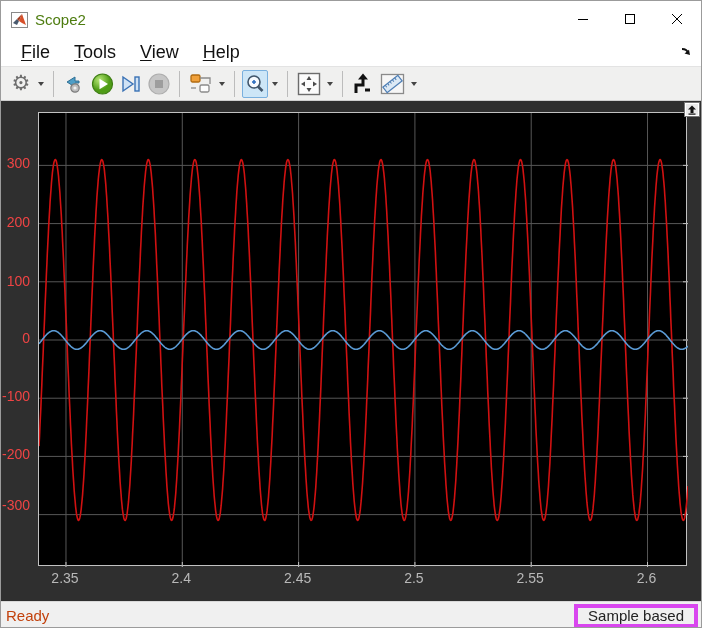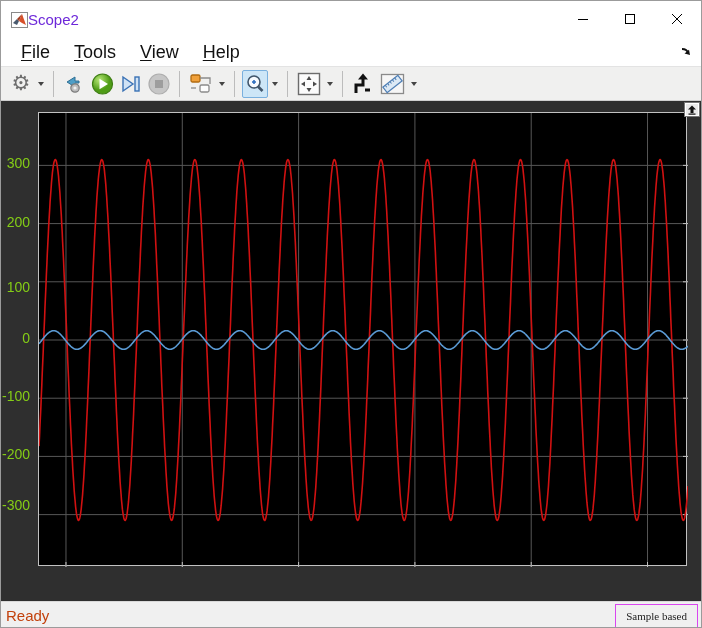--- a/index.html
+++ b/index.html
@@ -2,21 +2,21 @@
 <html><head>
 <meta charset="utf-8">
 <style>
   * { margin:0; padding:0; box-sizing:border-box; }
   html,body { width:702px; height:628px; font-family:"Liberation Sans",sans-serif; }
   .window { width:702px; height:628px; border:1px solid #9b9b9b; background:#fff; position:relative; overflow:hidden; }
 
   
   .titlebar { height:37px; background:#fff; display:flex; align-items:center; position:relative; }
   .app-icon { width:17px; height:16px; margin-left:10px; border:1px solid #8a8a8a; background:#fff; display:flex; align-items:center; justify-content:center; }
-  .title-text { font-size:15px; color:#6d28d9; }
+  .title-text { font-size:15px; color:#4d7c0f; margin-left:7px; }
   .win-controls { position:absolute; right:0; top:0; height:37px; display:flex; }
   .win-btn { width:47px; height:37px; display:flex; align-items:center; justify-content:center; background:transparent; border:none; }
 
   
   .menubar { height:29px; background:#fff; display:flex; align-items:center; padding-left:8px; position:relative; border-bottom:1px solid #e3e3e3; }
   .menu-item { font-size:18px; color:#111; padding:4px 12px; cursor:default; }
   .menu-item u { text-underline-offset:2px; }
   .menu-overflow { position:absolute; right:8px; top:6px; }
 
   
@@ -25,29 +25,29 @@
   .tb-btn.active { background:#cde6f7; border:1px solid #7ab0de; border-radius:2px; }
   .caret { width:0; height:0; border-left:3.5px solid transparent; border-right:3.5px solid transparent; border-top:4px solid #444; margin:0 3px; }
   .tb-sep { width:1px; height:26px; background:#bcbcbc; margin:0 6px; }
   .gear-glyph { font-size:21px; color:#6e6e6e; line-height:1; font-family:"DejaVu Sans",sans-serif; }
 
   
   .plot-region { height:500px; background:#2f2f2f; position:relative; }
   .axes { position:absolute; left:37px; top:11px; width:649px; height:454px; background:#000; border:1px solid #c2c2c2; }
   .axes svg { position:absolute; left:0; top:0; }
   .ylabels { position:absolute; left:0; top:0; width:33px; height:500px; }
-  .ytick { position:absolute; width:33px; text-align:right; font-size:14px; color:#84cc16; padding-right:4px; }
+  .ytick { position:absolute; width:33px; text-align:right; font-size:14px; color:#ef4444; padding-right:4px; }
   .xlabels { position:absolute; left:0; top:469px; width:702px; height:20px; }
   .xtick { position:absolute; transform:translateX(-50%); font-size:14px; color:#b8b8b8; }
   .corner-btn { position:absolute; right:1px; top:1px; width:16px; height:15px; background:#e9e9e9; border:1px solid #767676; outline:1px solid #fff; outline-offset:-2px; display:flex; align-items:center; justify-content:center; padding:0; }
 
   
   .statusbar { height:28px; background:#f0f0f0; border-top:1px solid #d9d9d9; display:flex; align-items:center; position:relative; }
   .status-ready { font-size:15px; color:#c2410c; margin-left:5px; flex:1; }
-  .status-cell { font-size:11px; color:#222; border:1px solid #d946ef; height:24px; display:flex; align-items:center; justify-content:center; padding:0 10px; margin-right:-1px;font-family:Liberation Serif, serif; }
+  .status-cell { font-size:15px; color:#222; border:4px solid #d946ef; height:24px; display:flex; align-items:center; justify-content:center; padding:0 10px; margin-right:-1px; }
   .cell-wrap { display:flex; margin-right:4px; }
   .watermark { position:absolute; right:5px; bottom:4px; font-size:19px; color:#9fa3a8; opacity:.8; letter-spacing:.5px; pointer-events:none; z-index:5; white-space:nowrap; }
 </style>
 </head>
 <body>
 
 <div class="window">
 
   <div class="titlebar">
     <span class="app-icon">
@@ -182,21 +182,21 @@
     </button>
     <span class="caret"></span>
   </div>
 
   <div class="plot-region">
     <div class="ylabels">
         <div class="ytick" style="top: 396px;">-300</div>
         <div class="ytick" style="top: 345.41px;">-200</div>
         <div class="ytick" style="top: 287.205px; text-align: right;">-100</div>
         <div class="ytick" style="top: 229px;">0</div>
-        <div class="ytick" style="top: 178px;">100</div>
+        <div class="ytick" style="top: 172px;">100</div>
         <div class="ytick" style="top: 112.59px;">200</div>
         <div class="ytick" style="top: 54.3846px;">300</div>
       </div>
     <div class="axes">
       <svg width="649" height="454" viewBox="0 0 649 454">
           <line x1="26.983512544803002" y1="0" x2="26.983512544803002" y2="454" stroke="#575757" stroke-width="1"></line>
           <line x1="143.2917562724012" y1="0" x2="143.2917562724012" y2="454" stroke="#575757" stroke-width="1"></line>
           <line x1="259.6000000000004" y1="0" x2="259.6000000000004" y2="454" stroke="#575757" stroke-width="1"></line>
           <line x1="375.9082437275986" y1="0" x2="375.9082437275986" y2="454" stroke="#575757" stroke-width="1"></line>
           <line x1="492.21648745519684" y1="0" x2="492.21648745519684" y2="454" stroke="#575757" stroke-width="1"></line>
@@ -218,20 +218,28 @@
           <line x1="644" y1="343.4102564102564" x2="649" y2="343.4102564102564" stroke="#c2c2c2" stroke-width="1"></line>
           <line x1="644" y1="285.2051282051282" x2="649" y2="285.2051282051282" stroke="#c2c2c2" stroke-width="1"></line>
           <line x1="644" y1="227" x2="649" y2="227" stroke="#c2c2c2" stroke-width="1"></line>
           <line x1="644" y1="168.79487179487182" x2="649" y2="168.79487179487182" stroke="#c2c2c2" stroke-width="1"></line>
           <line x1="644" y1="110.58974358974359" x2="649" y2="110.58974358974359" stroke="#c2c2c2" stroke-width="1"></line>
           <line x1="644" y1="52.384615384615415" x2="649" y2="52.384615384615415" stroke="#c2c2c2" stroke-width="1"></line>
           <polyline points="0.0,333.1 0.5,323.7 0.9,314.0 1.4,303.9 1.9,293.6 2.3,283.0 2.8,272.1 3.2,261.1 3.7,249.9 4.2,238.7 4.6,227.4 5.1,216.1 5.6,204.9 6.0,193.7 6.5,182.7 7.0,171.8 7.4,161.2 7.9,150.8 8.3,140.7 8.8,131.0 9.3,121.6 9.7,112.6 10.2,104.1 10.7,96.1 11.1,88.6 11.6,81.6 12.1,75.2 12.5,69.4 13.0,64.2 13.4,59.7 13.9,55.8 14.4,52.5 14.8,50.0 15.3,48.2 15.8,47.0 16.2,46.6 16.7,46.8 17.2,47.8 17.6,49.5 18.1,51.8 18.5,54.9 19.0,58.6 19.5,63.0 19.9,68.1 20.4,73.7 20.9,80.0 21.3,86.8 21.8,94.2 22.3,102.1 22.7,110.5 23.2,119.3 23.6,128.6 24.1,138.2 24.6,148.2 25.0,158.5 25.5,169.1 26.0,179.9 26.4,190.9 26.9,202.1 27.4,213.3 27.8,224.6 28.3,235.9 28.7,247.1 29.2,258.3 29.7,269.4 30.1,280.2 30.6,290.9 31.1,301.4 31.5,311.5 32.0,321.3 32.4,330.8 32.9,339.8 33.4,348.4 33.8,356.5 34.3,364.1 34.8,371.2 35.2,377.7 35.7,383.6 36.2,388.9 36.6,393.6 37.1,397.6 37.5,400.9 38.0,403.6 38.5,405.6 38.9,406.8 39.4,407.4 39.9,407.3 40.3,406.4 40.8,404.9 41.3,402.6 41.7,399.7 42.2,396.1 42.6,391.8 43.1,386.9 43.6,381.4 44.0,375.2 44.5,368.5 45.0,361.2 45.4,353.4 45.9,345.1 46.4,336.3 46.8,327.1 47.3,317.5 47.7,307.6 48.2,297.3 48.7,286.8 49.1,276.0 49.6,265.1 50.1,253.9 50.5,242.7 51.0,231.5 51.5,220.2 51.9,208.9 52.4,197.7 52.8,186.6 53.3,175.7 53.8,165.0 54.2,154.5 54.7,144.3 55.2,134.4 55.6,124.9 56.1,115.8 56.6,107.1 57.0,98.9 57.5,91.2 57.9,84.1 58.4,77.4 58.9,71.4 59.3,66.0 59.8,61.2 60.3,57.1 60.7,53.6 61.2,50.8 61.7,48.7 62.1,47.3 62.6,46.6 63.0,46.7 63.5,47.4 64.0,48.8 64.4,50.9 64.9,53.7 65.4,57.2 65.8,61.4 66.3,66.2 66.8,71.6 67.2,77.7 67.7,84.3 68.1,91.5 68.6,99.2 69.1,107.4 69.5,116.1 70.0,125.2 70.5,134.7 70.9,144.6 71.4,154.8 71.9,165.3 72.3,176.0 72.8,187.0 73.2,198.1 73.7,209.3 74.2,220.5 74.6,231.8 75.1,243.1 75.6,254.3 76.0,265.4 76.5,276.4 77.0,287.1 77.4,297.7 77.9,307.9 78.3,317.8 78.8,327.4 79.3,336.6 79.7,345.3 80.2,353.6 80.7,361.4 81.1,368.7 81.6,375.4 82.1,381.5 82.5,387.1 83.0,392.0 83.4,396.2 83.9,399.8 84.4,402.7 84.8,404.9 85.3,406.5 85.8,407.3 86.2,407.4 86.7,406.8 87.2,405.5 87.6,403.5 88.1,400.8 88.5,397.5 89.0,393.4 89.5,388.7 89.9,383.4 90.4,377.5 90.9,371.0 91.3,363.9 91.8,356.2 92.3,348.1 92.7,339.5 93.2,330.5 93.6,321.0 94.1,311.2 94.6,301.0 95.0,290.6 95.5,279.9 96.0,269.0 96.4,257.9 96.9,246.8 97.4,235.5 97.8,224.2 98.3,212.9 98.7,201.7 99.2,190.6 99.7,179.6 100.1,168.8 100.6,158.2 101.1,147.9 101.5,137.9 102.0,128.3 102.4,119.0 102.9,110.2 103.4,101.8 103.8,93.9 104.3,86.6 104.8,79.7 105.2,73.5 105.7,67.9 106.2,62.9 106.6,58.5 107.1,54.8 107.5,51.8 108.0,49.4 108.5,47.8 108.9,46.8 109.4,46.6 109.9,47.0 110.3,48.2 110.8,50.1 111.3,52.6 111.7,55.9 112.2,59.8 112.6,64.4 113.1,69.6 113.6,75.4 114.0,81.8 114.5,88.8 115.0,96.4 115.4,104.4 115.9,112.9 116.4,121.9 116.8,131.3 117.3,141.0 117.7,151.1 118.2,161.5 118.7,172.2 119.1,183.0 119.6,194.1 120.1,205.2 120.5,216.5 121.0,227.8 121.5,239.1 121.9,250.3 122.4,261.4 122.8,272.5 123.3,283.3 123.8,293.9 124.2,304.3 124.7,314.3 125.2,324.0 125.6,333.4 126.1,342.3 126.6,350.7 127.0,358.7 127.5,366.2 127.9,373.1 128.4,379.4 128.9,385.2 129.3,390.3 129.8,394.8 130.3,398.6 130.7,401.7 131.2,404.2 131.7,406.0 132.1,407.1 132.6,407.4 133.0,407.1 133.5,406.1 134.0,404.3 134.4,401.9 134.9,398.7 135.4,394.9 135.8,390.5 136.3,385.4 136.8,379.7 137.2,373.4 137.7,366.5 138.1,359.0 138.6,351.1 139.1,342.6 139.5,333.7 140.0,324.4 140.5,314.7 140.9,304.7 141.4,294.4 141.9,283.8 142.3,272.9 142.8,261.9 143.2,250.8 143.7,239.5 144.2,228.3 144.6,217.0 145.1,205.7 145.6,194.5 146.0,183.5 146.5,172.6 147.0,162.0 147.4,151.6 147.9,141.5 148.3,131.7 148.8,122.3 149.3,113.3 149.7,104.8 150.2,96.7 150.7,89.1 151.1,82.1 151.6,75.7 152.1,69.8 152.5,64.6 153.0,60.0 153.4,56.0 153.9,52.8 154.4,50.2 154.8,48.3 155.3,47.1 155.8,46.6 156.2,46.8 156.7,47.7 157.2,49.3 157.6,51.6 158.1,54.6 158.5,58.3 159.0,62.7 159.5,67.7 159.9,73.3 160.4,79.5 160.9,86.3 161.3,93.6 161.8,101.5 162.3,109.8 162.7,118.6 163.2,127.9 163.6,137.5 164.1,147.5 164.6,157.8 165.0,168.3 165.5,179.1 166.0,190.1 166.4,201.2 166.9,212.4 167.3,223.7 167.8,235.0 168.3,246.3 168.7,257.5 169.2,268.5 169.7,279.4 170.1,290.1 170.6,300.6 171.1,310.8 171.5,320.6 172.0,330.1 172.4,339.1 172.9,347.7 173.4,355.9 173.8,363.5 174.3,370.7 174.8,377.2 175.2,383.2 175.7,388.5 176.2,393.2 176.6,397.3 177.1,400.7 177.5,403.4 178.0,405.4 178.5,406.8 178.9,407.4 179.4,407.3 179.9,406.5 180.3,405.0 180.8,402.8 181.3,399.9 181.7,396.4 182.2,392.2 182.6,387.3 183.1,381.8 183.6,375.7 184.0,369.0 184.5,361.8 185.0,354.0 185.4,345.7 185.9,337.0 186.4,327.8 186.8,318.3 187.3,308.3 187.7,298.1 188.2,287.6 188.7,276.8 189.1,265.9 189.6,254.8 190.1,243.6 190.5,232.3 191.0,221.0 191.5,209.7 191.9,198.5 192.4,187.4 192.8,176.5 193.3,165.8 193.8,155.3 194.2,145.0 194.7,135.2 195.2,125.6 195.6,116.5 196.1,107.8 196.6,99.5 197.0,91.8 197.5,84.6 197.9,77.9 198.4,71.9 198.9,66.4 199.3,61.6 199.8,57.4 200.3,53.9 200.7,51.0 201.2,48.9 201.7,47.4 202.1,46.7 202.6,46.6 203.0,47.3 203.5,48.7 204.0,50.7 204.4,53.5 204.9,56.9 205.4,61.0 205.8,65.8 206.3,71.2 206.8,77.2 207.2,83.8 207.7,90.9 208.1,98.6 208.6,106.8 209.1,115.4 209.5,124.5 210.0,134.0 210.5,143.9 210.9,154.0 211.4,164.5 211.9,175.2 212.3,186.1 212.8,197.2 213.2,208.4 213.7,219.7 214.2,231.0 214.6,242.2 215.1,253.5 215.6,264.6 216.0,275.5 216.5,286.3 217.0,296.9 217.4,307.1 217.9,317.1 218.3,326.7 218.8,335.9 219.3,344.7 219.7,353.0 220.2,360.9 220.7,368.2 221.1,374.9 221.6,381.1 222.1,386.7 222.5,391.6 223.0,395.9 223.4,399.6 223.9,402.5 224.4,404.8 224.8,406.4 225.3,407.2 225.8,407.4 226.2,406.9 226.7,405.6 227.1,403.7 227.6,401.1 228.1,397.7 228.5,393.7 229.0,389.1 229.5,383.8 229.9,377.9 230.4,371.5 230.9,364.4 231.3,356.8 231.8,348.7 232.2,340.2 232.7,331.1 233.2,321.7 233.6,311.9 234.1,301.8 234.6,291.4 235.0,280.7 235.5,269.8 236.0,258.8 236.4,247.6 236.9,236.3 237.3,225.1 237.8,213.8 238.3,202.5 238.7,191.4 239.2,180.4 239.7,169.6 240.1,159.0 240.6,148.7 241.1,138.7 241.5,129.0 242.0,119.7 242.4,110.8 242.9,102.4 243.4,94.5 243.8,87.1 244.3,80.2 244.8,74.0 245.2,68.3 245.7,63.2 246.2,58.8 246.6,55.0 247.1,52.0 247.5,49.6 248.0,47.9 248.5,46.9 248.9,46.6 249.4,47.0 249.9,48.1 250.3,49.9 250.8,52.4 251.3,55.6 251.7,59.5 252.2,64.0 252.6,69.2 253.1,75.0 253.6,81.3 254.0,88.3 254.5,95.8 255.0,103.8 255.4,112.3 255.9,121.2 256.4,130.6 256.8,140.3 257.3,150.4 257.7,160.7 258.2,171.4 258.7,182.2 259.1,193.2 259.6,204.4 260.1,215.6 260.5,226.9 261.0,238.2 261.5,249.5 261.9,260.6 262.4,271.6 262.8,282.5 263.3,293.1 263.8,303.5 264.2,313.6 264.7,323.3 265.2,332.7 265.6,341.6 266.1,350.1 266.6,358.1 267.0,365.6 267.5,372.6 267.9,379.0 268.4,384.7 268.9,389.9 269.3,394.5 269.8,398.3 270.3,401.5 270.7,404.1 271.2,405.9 271.7,407.0 272.1,407.4 272.6,407.1 273.0,406.2 273.5,404.5 274.0,402.1 274.4,399.0 274.9,395.3 275.4,390.8 275.8,385.8 276.3,380.1 276.8,373.9 277.2,367.0 277.7,359.6 278.1,351.7 278.6,343.3 279.1,334.4 279.5,325.1 280.0,315.5 280.5,305.5 280.9,295.2 281.4,284.6 281.9,273.8 282.3,262.8 282.8,251.6 283.2,240.4 283.7,229.1 284.2,217.8 284.6,206.6 285.1,195.4 285.6,184.3 286.0,173.4 286.5,162.8 287.0,152.3 287.4,142.2 287.9,132.4 288.3,123.0 288.8,114.0 289.3,105.4 289.7,97.3 290.2,89.7 290.7,82.6 291.1,76.1 291.6,70.2 292.1,65.0 292.5,60.3 293.0,56.3 293.4,53.0 293.9,50.3 294.4,48.4 294.8,47.1 295.3,46.6 295.8,46.7 296.2,47.6 296.7,49.2 297.1,51.4 297.6,54.4 298.1,58.0 298.5,62.3 299.0,67.3 299.5,72.8 299.9,79.0 300.4,85.7 300.9,93.0 301.3,100.9 301.8,109.2 302.2,118.0 302.7,127.2 303.2,136.8 303.6,146.7 304.1,157.0 304.6,167.5 305.0,178.3 305.5,189.3 306.0,200.4 306.4,211.6 306.9,222.9 307.3,234.2 307.8,245.4 308.3,256.6 308.7,267.7 309.2,278.6 309.7,289.3 310.1,299.8 310.6,310.0 311.1,319.9 311.5,329.4 312.0,338.5 312.4,347.1 312.9,355.3 313.4,363.0 313.8,370.1 314.3,376.7 314.8,382.7 315.2,388.1 315.7,392.9 316.2,397.0 316.6,400.5 317.1,403.2 317.5,405.3 318.0,406.7 318.5,407.4 318.9,407.3 319.4,406.6 319.9,405.2 320.3,403.0 320.8,400.2 321.3,396.7 321.7,392.5 322.2,387.7 322.6,382.2 323.1,376.2 323.6,369.5 324.0,362.3 324.5,354.6 325.0,346.4 325.4,337.7 325.9,328.5 326.4,319.0 326.8,309.1 327.3,298.9 327.7,288.4 328.2,277.7 328.7,266.7 329.1,255.6 329.6,244.4 330.1,233.2 330.5,221.9 331.0,210.6 331.5,199.4 331.9,188.3 332.4,177.3 332.8,166.6 333.3,156.0 333.8,145.8 334.2,135.9 334.7,126.3 335.2,117.1 335.6,108.4 336.1,100.1 336.6,92.4 337.0,85.1 337.5,78.4 337.9,72.3 338.4,66.8 338.9,61.9 339.3,57.7 339.8,54.1 340.3,51.2 340.7,49.0 341.2,47.5 341.7,46.7 342.1,46.6 342.6,47.2 343.0,48.5 343.5,50.6 344.0,53.3 344.4,56.6 344.9,60.7 345.4,65.4 345.8,70.8 346.3,76.7 346.8,83.2 347.2,90.3 347.7,98.0 348.1,106.1 348.6,114.8 349.1,123.8 349.5,133.3 350.0,143.1 350.5,153.3 350.9,163.7 351.4,174.4 351.9,185.3 352.3,196.4 352.8,207.6 353.2,218.8 353.7,230.1 354.2,241.4 354.6,252.6 355.1,263.7 355.6,274.7 356.0,285.5 356.5,296.1 356.9,306.4 357.4,316.4 357.9,326.0 358.3,335.2 358.8,344.1 359.3,352.4 359.7,360.3 360.2,367.6 360.7,374.4 361.1,380.7 361.6,386.3 362.0,391.3 362.5,395.6 363.0,399.3 363.4,402.3 363.9,404.6 364.4,406.3 364.8,407.2 365.3,407.4 365.8,406.9 366.2,405.7 366.7,403.9 367.1,401.3 367.6,398.0 368.1,394.1 368.5,389.5 369.0,384.3 369.5,378.4 369.9,372.0 370.4,365.0 370.9,357.4 371.3,349.4 371.8,340.8 372.2,331.8 372.7,322.4 373.2,312.7 373.6,302.6 374.1,292.2 374.6,281.5 375.0,270.7 375.5,259.6 376.0,248.4 376.4,237.2 376.9,225.9 377.3,214.6 377.8,203.4 378.3,192.2 378.7,181.2 379.2,170.4 379.7,159.8 380.1,149.4 380.6,139.4 381.1,129.7 381.5,120.4 382.0,111.5 382.4,103.0 382.9,95.1 383.4,87.6 383.8,80.7 384.3,74.4 384.8,68.7 385.2,63.6 385.7,59.1 386.2,55.3 386.6,52.2 387.1,49.7 387.5,48.0 388.0,46.9 388.5,46.6 388.9,46.9 389.4,48.0 389.9,49.8 390.3,52.2 390.8,55.4 391.3,59.2 391.7,63.7 392.2,68.8 392.6,74.5 393.1,80.8 393.6,87.7 394.0,95.2 394.5,103.2 395.0,111.6 395.4,120.5 395.9,129.8 396.4,139.5 396.8,149.6 397.3,159.9 397.7,170.5 398.2,181.4 398.7,192.4 399.1,203.5 399.6,214.8 400.1,226.1 400.5,237.4 401.0,248.6 401.5,259.8 401.9,270.8 402.4,281.7 402.8,292.3 403.3,302.7 403.8,312.8 404.2,322.6 404.7,332.0 405.2,341.0 405.6,349.5 406.1,357.5 406.6,365.1 407.0,372.1 407.5,378.5 407.9,384.3 408.4,389.5 408.9,394.1 409.3,398.1 409.8,401.3 410.3,403.9 410.7,405.8 411.2,407.0 411.7,407.4 412.1,407.2 412.6,406.3 413.0,404.6 413.5,402.3 414.0,399.3 414.4,395.6 414.9,391.2 415.4,386.2 415.8,380.6 416.3,374.3 416.8,367.5 417.2,360.2 417.7,352.3 418.1,343.9 418.6,335.1 419.1,325.9 419.5,316.2 420.0,306.2 420.5,295.9 420.9,285.4 421.4,274.6 421.9,263.6 422.3,252.5 422.8,241.2 423.2,230.0 423.7,218.7 424.2,207.4 424.6,196.2 425.1,185.2 425.6,174.3 426.0,163.6 426.5,153.1 426.9,143.0 427.4,133.1 427.9,123.7 428.3,114.6 428.8,106.0 429.3,97.9 429.7,90.2 430.2,83.1 430.7,76.6 431.1,70.7 431.6,65.3 432.0,60.6 432.5,56.6 433.0,53.2 433.4,50.5 433.9,48.5 434.4,47.2 434.8,46.6 435.3,46.7 435.8,47.5 436.2,49.0 436.7,51.3 437.1,54.2 437.6,57.7 438.1,62.0 438.5,66.9 439.0,72.4 439.5,78.5 439.9,85.2 440.4,92.5 440.9,100.2 441.3,108.5 441.8,117.3 442.2,126.5 442.7,136.0 443.2,146.0 443.6,156.2 444.1,166.7 444.6,177.5 445.0,188.4 445.5,199.5 446.0,210.7 446.4,222.0 446.9,233.3 447.3,244.6 447.8,255.8 448.3,266.9 448.7,277.8 449.2,288.5 449.7,299.0 450.1,309.2 450.6,319.1 451.1,328.7 451.5,337.8 452.0,346.5 452.4,354.7 452.9,362.4 453.4,369.6 453.8,376.3 454.3,382.3 454.8,387.8 455.2,392.6 455.7,396.7 456.2,400.2 456.6,403.0 457.1,405.2 457.5,406.6 458.0,407.3 458.5,407.4 458.9,406.7 459.4,405.3 459.9,403.2 460.3,400.4 460.8,397.0 461.3,392.8 461.7,388.1 462.2,382.7 462.6,376.6 463.1,370.0 463.6,362.9 464.0,355.2 464.5,347.0 465.0,338.3 465.4,329.2 465.9,319.7 466.4,309.9 466.8,299.7 467.3,289.2 467.7,278.5 468.2,267.5 468.7,256.5 469.1,245.3 469.6,234.0 470.1,222.7 470.5,211.4 471.0,200.2 471.5,189.1 471.9,178.1 472.4,167.4 472.8,156.8 473.3,146.6 473.8,136.6 474.2,127.0 474.7,117.8 475.2,109.0 475.6,100.7 476.1,92.9 476.6,85.6 477.0,78.9 477.5,72.7 477.9,67.2 478.4,62.3 478.9,58.0 479.3,54.4 479.8,51.4 480.3,49.2 480.7,47.6 481.2,46.7 481.7,46.6 482.1,47.2 482.6,48.4 483.0,50.4 483.5,53.0 484.0,56.4 484.4,60.4 484.9,65.0 485.4,70.3 485.8,76.2 486.3,82.7 486.8,89.8 487.2,97.4 487.7,105.5 488.1,114.1 488.6,123.1 489.1,132.5 489.5,142.4 490.0,152.5 490.5,162.9 490.9,173.6 491.4,184.5 491.8,195.5 492.3,206.7 492.8,218.0 493.2,229.3 493.7,240.6 494.2,251.8 494.6,262.9 495.1,273.9 495.6,284.7 496.0,295.3 496.5,305.6 496.9,315.6 497.4,325.3 497.9,334.6 498.3,343.4 498.8,351.8 499.3,359.7 499.7,367.1 500.2,373.9 500.7,380.2 501.1,385.9 501.6,390.9 502.0,395.3 502.5,399.0 503.0,402.1 503.4,404.5 503.9,406.2 504.4,407.2 504.8,407.4 505.3,407.0 505.8,405.9 506.2,404.0 506.7,401.5 507.1,398.3 507.6,394.4 508.1,389.8 508.5,384.7 509.0,378.9 509.5,372.5 509.9,365.5 510.4,358.0 510.9,350.0 511.3,341.5 511.8,332.5 512.2,323.2 512.7,313.4 513.2,303.3 513.6,293.0 514.1,282.3 514.6,271.5 515.0,260.5 515.5,249.3 516.0,238.0 516.4,226.8 516.9,215.5 517.3,204.2 517.8,193.1 518.3,182.0 518.7,171.2 519.2,160.6 519.7,150.2 520.1,140.1 520.6,130.4 521.1,121.1 521.5,112.1 522.0,103.7 522.4,95.7 522.9,88.2 523.4,81.2 523.8,74.9 524.3,69.1 524.8,63.9 525.2,59.4 525.7,55.6 526.2,52.4 526.6,49.9 527.1,48.1 527.5,47.0 528.0,46.6 528.5,46.9 528.9,47.9 529.4,49.6 529.9,52.0 530.3,55.1 530.8,58.9 531.3,63.3 531.7,68.4 532.2,74.0 532.6,80.3 533.1,87.2 533.6,94.6 534.0,102.5 534.5,111.0 535.0,119.8 535.4,129.1 535.9,138.8 536.4,148.8 536.8,159.1 537.3,169.7 537.7,180.6 538.2,191.6 538.7,202.7 539.1,213.9 539.6,225.2 540.1,236.5 540.5,247.8 541.0,258.9 541.5,270.0 541.9,280.9 542.4,291.5 542.8,302.0 543.3,312.1 543.8,321.9 544.2,331.3 544.7,340.3 545.2,348.9 545.6,356.9 546.1,364.5 546.6,371.6 547.0,378.0 547.5,383.9 547.9,389.2 548.4,393.8 548.9,397.8 549.3,401.1 549.8,403.7 550.3,405.7 550.7,406.9 551.2,407.4 551.6,407.2 552.1,406.4 552.6,404.8 553.0,402.5 553.5,399.5 554.0,395.9 554.4,391.5 554.9,386.6 555.4,381.0 555.8,374.8 556.3,368.1 556.7,360.8 557.2,352.9 557.7,344.6 558.1,335.8 558.6,326.6 559.1,317.0 559.5,307.0 560.0,296.7 560.5,286.2 560.9,275.4 561.4,264.4 561.8,253.3 562.3,242.1 562.8,230.8 563.2,219.5 563.7,208.2 564.2,197.1 564.6,186.0 565.1,175.1 565.6,164.4 566.0,153.9 566.5,143.7 566.9,133.9 567.4,124.4 567.9,115.3 568.3,106.6 568.8,98.5 569.3,90.8 569.7,83.7 570.2,77.1 570.7,71.1 571.1,65.7 571.6,61.0 572.0,56.9 572.5,53.4 573.0,50.7 573.4,48.6 573.9,47.3 574.4,46.6 574.8,46.7 575.3,47.4 575.8,48.9 576.2,51.1 576.7,53.9 577.1,57.4 577.6,61.6 578.1,66.5 578.5,71.9 579.0,78.0 579.5,84.7 579.9,91.9 580.4,99.6 580.9,107.9 581.3,116.6 581.8,125.7 582.2,135.3 582.7,145.2 583.2,155.4 583.6,165.9 584.1,176.7 584.6,187.6 585.0,198.7 585.5,209.9 586.0,221.2 586.4,232.5 586.9,243.7 587.3,254.9 587.8,266.0 588.3,277.0 588.7,287.7 589.2,298.3 589.7,308.5 590.1,318.4 590.6,328.0 591.1,337.1 591.5,345.8 592.0,354.1 592.4,361.9 592.9,369.1 593.4,375.8 593.8,381.9 594.3,387.4 594.8,392.2 595.2,396.4 595.7,400.0 596.2,402.9 596.6,405.0 597.1,406.5 597.5,407.3 598.0,407.4 598.5,406.7 598.9,405.4 599.4,403.4 599.9,400.7 600.3,397.2 600.8,393.2 601.3,388.4 601.7,383.1 602.2,377.1 602.6,370.6 603.1,363.4 603.6,355.8 604.0,347.6 604.5,339.0 605.0,329.9 605.4,320.4 605.9,310.6 606.4,300.4 606.8,290.0 607.3,279.3 607.7,268.4 608.2,257.3 608.7,246.1 609.1,234.9 609.6,223.6 610.1,212.3 610.5,201.1 611.0,189.9 611.5,179.0 611.9,168.2 612.4,157.6 612.8,147.3 613.3,137.4 613.8,127.7 614.2,118.5 614.7,109.7 615.2,101.3 615.6,93.5 616.1,86.2 616.6,79.4 617.0,73.2 617.5,67.6 617.9,62.6 618.4,58.3 618.9,54.6 619.3,51.6 619.8,49.3 620.3,47.7 620.7,46.8 621.2,46.6 621.6,47.1 622.1,48.3 622.6,50.2 623.0,52.8 623.5,56.1 624.0,60.1 624.4,64.7 624.9,69.9 625.4,75.8 625.8,82.2 626.3,89.2 626.7,96.8 627.2,104.9 627.7,113.4 628.1,122.4 628.6,131.8 629.1,141.6 629.5,151.7 630.0,162.1 630.5,172.8 630.9,183.7 631.4,194.7 631.8,205.9 632.3,217.1 632.8,228.4 633.2,239.7 633.7,250.9 634.2,262.1 634.6,273.1 635.1,283.9 635.6,294.5 636.0,304.9 636.5,314.9 636.9,324.6 637.4,333.9 637.9,342.8 638.3,351.2 638.8,359.1 639.3,366.6 639.7,373.5 640.2,379.8 640.7,385.5 641.1,390.6 641.6,395.0 642.0,398.8 642.5,401.9 643.0,404.3 643.4,406.1 643.9,407.1 644.4,407.4 644.8,407.1 645.3,406.0 645.8,404.2 646.2,401.7 646.7,398.5 647.1,394.7 647.6,390.2 648.1,385.1 648.5,379.3 649.0,373.0 " fill="none" stroke="#d01111" stroke-width="1.6" stroke-linejoin="round"></polyline>
           <polyline points="0.0,230.7 0.5,230.2 0.9,229.6 1.4,229.0 1.9,228.5 2.3,227.9 2.8,227.3 3.2,226.7 3.7,226.1 4.2,225.6 4.6,225.0 5.1,224.4 5.6,223.9 6.0,223.3 6.5,222.8 7.0,222.3 7.4,221.8 7.9,221.3 8.3,220.9 8.8,220.4 9.3,220.0 9.7,219.7 10.2,219.3 10.7,219.0 11.1,218.7 11.6,218.5 12.1,218.3 12.5,218.1 13.0,217.9 13.4,217.8 13.9,217.7 14.4,217.7 14.8,217.7 15.3,217.7 15.8,217.8 16.2,217.9 16.7,218.0 17.2,218.2 17.6,218.4 18.1,218.7 18.5,218.9 19.0,219.2 19.5,219.6 19.9,220.0 20.4,220.4 20.9,220.8 21.3,221.2 21.8,221.7 22.3,222.2 22.7,222.7 23.2,223.2 23.6,223.7 24.1,224.3 24.6,224.9 25.0,225.4 25.5,226.0 26.0,226.6 26.4,227.2 26.9,227.8 27.4,228.3 27.8,228.9 28.3,229.5 28.7,230.0 29.2,230.6 29.7,231.1 30.1,231.6 30.6,232.1 31.1,232.6 31.5,233.1 32.0,233.5 32.4,233.9 32.9,234.3 33.4,234.6 33.8,234.9 34.3,235.2 34.8,235.5 35.2,235.7 35.7,235.9 36.2,236.1 36.6,236.2 37.1,236.3 37.5,236.3 38.0,236.3 38.5,236.3 38.9,236.2 39.4,236.1 39.9,236.0 40.3,235.8 40.8,235.6 41.3,235.4 41.7,235.1 42.2,234.8 42.6,234.5 43.1,234.1 43.6,233.7 44.0,233.3 44.5,232.9 45.0,232.4 45.4,231.9 45.9,231.4 46.4,230.9 46.8,230.4 47.3,229.8 47.7,229.2 48.2,228.7 48.7,228.1 49.1,227.5 49.6,226.9 50.1,226.3 50.5,225.8 51.0,225.2 51.5,224.6 51.9,224.1 52.4,223.5 52.8,223.0 53.3,222.5 53.8,222.0 54.2,221.5 54.7,221.0 55.2,220.6 55.6,220.2 56.1,219.8 56.6,219.4 57.0,219.1 57.5,218.8 57.9,218.6 58.4,218.3 58.9,218.1 59.3,218.0 59.8,217.8 60.3,217.8 60.7,217.7 61.2,217.7 61.7,217.7 62.1,217.8 62.6,217.9 63.0,218.0 63.5,218.1 64.0,218.3 64.4,218.6 64.9,218.8 65.4,219.1 65.8,219.5 66.3,219.8 66.8,220.2 67.2,220.6 67.7,221.1 68.1,221.5 68.6,222.0 69.1,222.5 69.5,223.0 70.0,223.6 70.5,224.1 70.9,224.7 71.4,225.2 71.9,225.8 72.3,226.4 72.8,227.0 73.2,227.5 73.7,228.1 74.2,228.7 74.6,229.3 75.1,229.8 75.6,230.4 76.0,230.9 76.5,231.4 77.0,231.9 77.4,232.4 77.9,232.9 78.3,233.3 78.8,233.7 79.3,234.1 79.7,234.5 80.2,234.8 80.7,235.1 81.1,235.4 81.6,235.6 82.1,235.8 82.5,236.0 83.0,236.1 83.4,236.2 83.9,236.3 84.4,236.3 84.8,236.3 85.3,236.3 85.8,236.2 86.2,236.0 86.7,235.9 87.2,235.7 87.6,235.5 88.1,235.2 88.5,234.9 89.0,234.6 89.5,234.2 89.9,233.9 90.4,233.5 90.9,233.0 91.3,232.6 91.8,232.1 92.3,231.6 92.7,231.1 93.2,230.5 93.6,230.0 94.1,229.4 94.6,228.9 95.0,228.3 95.5,227.7 96.0,227.1 96.4,226.6 96.9,226.0 97.4,225.4 97.8,224.8 98.3,224.3 98.7,223.7 99.2,223.2 99.7,222.7 100.1,222.1 100.6,221.7 101.1,221.2 101.5,220.7 102.0,220.3 102.4,219.9 102.9,219.6 103.4,219.2 103.8,218.9 104.3,218.7 104.8,218.4 105.2,218.2 105.7,218.0 106.2,217.9 106.6,217.8 107.1,217.7 107.5,217.7 108.0,217.7 108.5,217.7 108.9,217.8 109.4,217.9 109.9,218.1 110.3,218.3 110.8,218.5 111.3,218.7 111.7,219.0 112.2,219.3 112.6,219.7 113.1,220.1 113.6,220.5 114.0,220.9 114.5,221.3 115.0,221.8 115.4,222.3 115.9,222.8 116.4,223.4 116.8,223.9 117.3,224.5 117.7,225.0 118.2,225.6 118.7,226.2 119.1,226.8 119.6,227.3 120.1,227.9 120.5,228.5 121.0,229.1 121.5,229.6 121.9,230.2 122.4,230.7 122.8,231.3 123.3,231.8 123.8,232.3 124.2,232.7 124.7,233.2 125.2,233.6 125.6,234.0 126.1,234.4 126.6,234.7 127.0,235.0 127.5,235.3 127.9,235.6 128.4,235.8 128.9,235.9 129.3,236.1 129.8,236.2 130.3,236.3 130.7,236.3 131.2,236.3 131.7,236.3 132.1,236.2 132.6,236.1 133.0,235.9 133.5,235.8 134.0,235.6 134.4,235.3 134.9,235.0 135.4,234.7 135.8,234.4 136.3,234.0 136.8,233.6 137.2,233.2 137.7,232.7 138.1,232.3 138.6,231.8 139.1,231.3 139.5,230.7 140.0,230.2 140.5,229.6 140.9,229.1 141.4,228.5 141.9,227.9 142.3,227.3 142.8,226.8 143.2,226.2 143.7,225.6 144.2,225.0 144.6,224.5 145.1,223.9 145.6,223.4 146.0,222.8 146.5,222.3 147.0,221.8 147.4,221.4 147.9,220.9 148.3,220.5 148.8,220.1 149.3,219.7 149.7,219.3 150.2,219.0 150.7,218.7 151.1,218.5 151.6,218.3 152.1,218.1 152.5,217.9 153.0,217.8 153.4,217.7 153.9,217.7 154.4,217.7 154.8,217.7 155.3,217.8 155.8,217.9 156.2,218.0 156.7,218.2 157.2,218.4 157.6,218.6 158.1,218.9 158.5,219.2 159.0,219.6 159.5,219.9 159.9,220.3 160.4,220.7 160.9,221.2 161.3,221.6 161.8,222.1 162.3,222.6 162.7,223.2 163.2,223.7 163.6,224.3 164.1,224.8 164.6,225.4 165.0,226.0 165.5,226.5 166.0,227.1 166.4,227.7 166.9,228.3 167.3,228.9 167.8,229.4 168.3,230.0 168.7,230.5 169.2,231.1 169.7,231.6 170.1,232.1 170.6,232.6 171.1,233.0 171.5,233.5 172.0,233.9 172.4,234.2 172.9,234.6 173.4,234.9 173.8,235.2 174.3,235.5 174.8,235.7 175.2,235.9 175.7,236.0 176.2,236.2 176.6,236.2 177.1,236.3 177.5,236.3 178.0,236.3 178.5,236.2 178.9,236.1 179.4,236.0 179.9,235.8 180.3,235.6 180.8,235.4 181.3,235.1 181.7,234.8 182.2,234.5 182.6,234.1 183.1,233.8 183.6,233.3 184.0,232.9 184.5,232.4 185.0,232.0 185.4,231.4 185.9,230.9 186.4,230.4 186.8,229.8 187.3,229.3 187.7,228.7 188.2,228.1 188.7,227.6 189.1,227.0 189.6,226.4 190.1,225.8 190.5,225.2 191.0,224.7 191.5,224.1 191.9,223.6 192.4,223.0 192.8,222.5 193.3,222.0 193.8,221.5 194.2,221.1 194.7,220.6 195.2,220.2 195.6,219.8 196.1,219.5 196.6,219.1 197.0,218.8 197.5,218.6 197.9,218.3 198.4,218.1 198.9,218.0 199.3,217.9 199.8,217.8 200.3,217.7 200.7,217.7 201.2,217.7 201.7,217.8 202.1,217.8 202.6,218.0 203.0,218.1 203.5,218.3 204.0,218.6 204.4,218.8 204.9,219.1 205.4,219.4 205.8,219.8 206.3,220.2 206.8,220.6 207.2,221.0 207.7,221.5 208.1,222.0 208.6,222.5 209.1,223.0 209.5,223.5 210.0,224.1 210.5,224.6 210.9,225.2 211.4,225.8 211.9,226.3 212.3,226.9 212.8,227.5 213.2,228.1 213.7,228.7 214.2,229.2 214.6,229.8 215.1,230.3 215.6,230.9 216.0,231.4 216.5,231.9 217.0,232.4 217.4,232.9 217.9,233.3 218.3,233.7 218.8,234.1 219.3,234.5 219.7,234.8 220.2,235.1 220.7,235.4 221.1,235.6 221.6,235.8 222.1,236.0 222.5,236.1 223.0,236.2 223.4,236.3 223.9,236.3 224.4,236.3 224.8,236.3 225.3,236.2 225.8,236.1 226.2,235.9 226.7,235.7 227.1,235.5 227.6,235.2 228.1,234.9 228.5,234.6 229.0,234.3 229.5,233.9 229.9,233.5 230.4,233.1 230.9,232.6 231.3,232.1 231.8,231.6 232.2,231.1 232.7,230.6 233.2,230.0 233.6,229.5 234.1,228.9 234.6,228.3 235.0,227.8 235.5,227.2 236.0,226.6 236.4,226.0 236.9,225.4 237.3,224.9 237.8,224.3 238.3,223.8 238.7,223.2 239.2,222.7 239.7,222.2 240.1,221.7 240.6,221.2 241.1,220.8 241.5,220.4 242.0,220.0 242.4,219.6 242.9,219.3 243.4,218.9 243.8,218.7 244.3,218.4 244.8,218.2 245.2,218.0 245.7,217.9 246.2,217.8 246.6,217.7 247.1,217.7 247.5,217.7 248.0,217.7 248.5,217.8 248.9,217.9 249.4,218.1 249.9,218.3 250.3,218.5 250.8,218.7 251.3,219.0 251.7,219.3 252.2,219.7 252.6,220.0 253.1,220.4 253.6,220.9 254.0,221.3 254.5,221.8 255.0,222.3 255.4,222.8 255.9,223.3 256.4,223.9 256.8,224.4 257.3,225.0 257.7,225.6 258.2,226.1 258.7,226.7 259.1,227.3 259.6,227.9 260.1,228.5 260.5,229.0 261.0,229.6 261.5,230.1 261.9,230.7 262.4,231.2 262.8,231.7 263.3,232.2 263.8,232.7 264.2,233.1 264.7,233.6 265.2,234.0 265.6,234.3 266.1,234.7 266.6,235.0 267.0,235.3 267.5,235.5 267.9,235.7 268.4,235.9 268.9,236.1 269.3,236.2 269.8,236.3 270.3,236.3 270.7,236.3 271.2,236.3 271.7,236.2 272.1,236.1 272.6,236.0 273.0,235.8 273.5,235.6 274.0,235.3 274.4,235.0 274.9,234.7 275.4,234.4 275.8,234.0 276.3,233.6 276.8,233.2 277.2,232.8 277.7,232.3 278.1,231.8 278.6,231.3 279.1,230.8 279.5,230.2 280.0,229.7 280.5,229.1 280.9,228.6 281.4,228.0 281.9,227.4 282.3,226.8 282.8,226.2 283.2,225.6 283.7,225.1 284.2,224.5 284.6,224.0 285.1,223.4 285.6,222.9 286.0,222.4 286.5,221.9 287.0,221.4 287.4,220.9 287.9,220.5 288.3,220.1 288.8,219.7 289.3,219.4 289.7,219.1 290.2,218.8 290.7,218.5 291.1,218.3 291.6,218.1 292.1,217.9 292.5,217.8 293.0,217.7 293.4,217.7 293.9,217.7 294.4,217.7 294.8,217.8 295.3,217.9 295.8,218.0 296.2,218.2 296.7,218.4 297.1,218.6 297.6,218.9 298.1,219.2 298.5,219.5 299.0,219.9 299.5,220.3 299.9,220.7 300.4,221.1 300.9,221.6 301.3,222.1 301.8,222.6 302.2,223.1 302.7,223.7 303.2,224.2 303.6,224.8 304.1,225.3 304.6,225.9 305.0,226.5 305.5,227.1 306.0,227.7 306.4,228.2 306.9,228.8 307.3,229.4 307.8,229.9 308.3,230.5 308.7,231.0 309.2,231.5 309.7,232.0 310.1,232.5 310.6,233.0 311.1,233.4 311.5,233.8 312.0,234.2 312.4,234.6 312.9,234.9 313.4,235.2 313.8,235.4 314.3,235.7 314.8,235.9 315.2,236.0 315.7,236.2 316.2,236.2 316.6,236.3 317.1,236.3 317.5,236.3 318.0,236.2 318.5,236.1 318.9,236.0 319.4,235.8 319.9,235.7 320.3,235.4 320.8,235.2 321.3,234.9 321.7,234.5 322.2,234.2 322.6,233.8 323.1,233.4 323.6,232.9 324.0,232.5 324.5,232.0 325.0,231.5 325.4,231.0 325.9,230.4 326.4,229.9 326.8,229.3 327.3,228.8 327.7,228.2 328.2,227.6 328.7,227.0 329.1,226.4 329.6,225.9 330.1,225.3 330.5,224.7 331.0,224.2 331.5,223.6 331.9,223.1 332.4,222.5 332.8,222.0 333.3,221.6 333.8,221.1 334.2,220.7 334.7,220.2 335.2,219.9 335.6,219.5 336.1,219.2 336.6,218.9 337.0,218.6 337.5,218.4 337.9,218.2 338.4,218.0 338.9,217.9 339.3,217.8 339.8,217.7 340.3,217.7 340.7,217.7 341.2,217.8 341.7,217.8 342.1,218.0 342.6,218.1 343.0,218.3 343.5,218.5 344.0,218.8 344.4,219.1 344.9,219.4 345.4,219.8 345.8,220.1 346.3,220.6 346.8,221.0 347.2,221.4 347.7,221.9 348.1,222.4 348.6,222.9 349.1,223.5 349.5,224.0 350.0,224.6 350.5,225.1 350.9,225.7 351.4,226.3 351.9,226.9 352.3,227.5 352.8,228.0 353.2,228.6 353.7,229.2 354.2,229.8 354.6,230.3 355.1,230.8 355.6,231.4 356.0,231.9 356.5,232.4 356.9,232.8 357.4,233.3 357.9,233.7 358.3,234.1 358.8,234.4 359.3,234.8 359.7,235.1 360.2,235.4 360.7,235.6 361.1,235.8 361.6,236.0 362.0,236.1 362.5,236.2 363.0,236.3 363.4,236.3 363.9,236.3 364.4,236.3 364.8,236.2 365.3,236.1 365.8,235.9 366.2,235.7 366.7,235.5 367.1,235.3 367.6,235.0 368.1,234.6 368.5,234.3 369.0,233.9 369.5,233.5 369.9,233.1 370.4,232.6 370.9,232.2 371.3,231.7 371.8,231.2 372.2,230.6 372.7,230.1 373.2,229.5 373.6,229.0 374.1,228.4 374.6,227.8 375.0,227.2 375.5,226.6 376.0,226.1 376.4,225.5 376.9,224.9 377.3,224.3 377.8,223.8 378.3,223.3 378.7,222.7 379.2,222.2 379.7,221.7 380.1,221.3 380.6,220.8 381.1,220.4 381.5,220.0 382.0,219.6 382.4,219.3 382.9,219.0 383.4,218.7 383.8,218.4 384.3,218.2 384.8,218.1 385.2,217.9 385.7,217.8 386.2,217.7 386.6,217.7 387.1,217.7 387.5,217.7 388.0,217.8 388.5,217.9 388.9,218.1 389.4,218.2 389.9,218.5 390.3,218.7 390.8,219.0 391.3,219.3 391.7,219.6 392.2,220.0 392.6,220.4 393.1,220.8 393.6,221.3 394.0,221.7 394.5,222.2 395.0,222.7 395.4,223.3 395.9,223.8 396.4,224.4 396.8,224.9 397.3,225.5 397.7,226.1 398.2,226.7 398.7,227.3 399.1,227.8 399.6,228.4 400.1,229.0 400.5,229.5 401.0,230.1 401.5,230.6 401.9,231.2 402.4,231.7 402.8,232.2 403.3,232.7 403.8,233.1 404.2,233.5 404.7,233.9 405.2,234.3 405.6,234.7 406.1,235.0 406.6,235.3 407.0,235.5 407.5,235.7 407.9,235.9 408.4,236.1 408.9,236.2 409.3,236.3 409.8,236.3 410.3,236.3 410.7,236.3 411.2,236.2 411.7,236.1 412.1,236.0 412.6,235.8 413.0,235.6 413.5,235.3 414.0,235.1 414.4,234.8 414.9,234.4 415.4,234.1 415.8,233.7 416.3,233.2 416.8,232.8 417.2,232.3 417.7,231.8 418.1,231.3 418.6,230.8 419.1,230.3 419.5,229.7 420.0,229.2 420.5,228.6 420.9,228.0 421.4,227.4 421.9,226.9 422.3,226.3 422.8,225.7 423.2,225.1 423.7,224.6 424.2,224.0 424.6,223.4 425.1,222.9 425.6,222.4 426.0,221.9 426.5,221.4 426.9,221.0 427.4,220.5 427.9,220.1 428.3,219.8 428.8,219.4 429.3,219.1 429.7,218.8 430.2,218.5 430.7,218.3 431.1,218.1 431.6,218.0 432.0,217.8 432.5,217.7 433.0,217.7 433.4,217.7 433.9,217.7 434.4,217.8 434.8,217.9 435.3,218.0 435.8,218.2 436.2,218.4 436.7,218.6 437.1,218.9 437.6,219.2 438.1,219.5 438.5,219.9 439.0,220.3 439.5,220.7 439.9,221.1 440.4,221.6 440.9,222.1 441.3,222.6 441.8,223.1 442.2,223.6 442.7,224.2 443.2,224.7 443.6,225.3 444.1,225.9 444.6,226.5 445.0,227.0 445.5,227.6 446.0,228.2 446.4,228.8 446.9,229.3 447.3,229.9 447.8,230.5 448.3,231.0 448.7,231.5 449.2,232.0 449.7,232.5 450.1,233.0 450.6,233.4 451.1,233.8 451.5,234.2 452.0,234.5 452.4,234.9 452.9,235.2 453.4,235.4 453.8,235.7 454.3,235.9 454.8,236.0 455.2,236.1 455.7,236.2 456.2,236.3 456.6,236.3 457.1,236.3 457.5,236.2 458.0,236.2 458.5,236.0 458.9,235.9 459.4,235.7 459.9,235.4 460.3,235.2 460.8,234.9 461.3,234.6 461.7,234.2 462.2,233.8 462.6,233.4 463.1,233.0 463.6,232.5 464.0,232.0 464.5,231.5 465.0,231.0 465.4,230.5 465.9,229.9 466.4,229.4 466.8,228.8 467.3,228.2 467.7,227.6 468.2,227.1 468.7,226.5 469.1,225.9 469.6,225.3 470.1,224.8 470.5,224.2 471.0,223.6 471.5,223.1 471.9,222.6 472.4,222.1 472.8,221.6 473.3,221.1 473.8,220.7 474.2,220.3 474.7,219.9 475.2,219.5 475.6,219.2 476.1,218.9 476.6,218.6 477.0,218.4 477.5,218.2 477.9,218.0 478.4,217.9 478.9,217.8 479.3,217.7 479.8,217.7 480.3,217.7 480.7,217.7 481.2,217.8 481.7,217.9 482.1,218.1 482.6,218.3 483.0,218.5 483.5,218.8 484.0,219.1 484.4,219.4 484.9,219.7 485.4,220.1 485.8,220.5 486.3,221.0 486.8,221.4 487.2,221.9 487.7,222.4 488.1,222.9 488.6,223.4 489.1,224.0 489.5,224.5 490.0,225.1 490.5,225.7 490.9,226.3 491.4,226.8 491.8,227.4 492.3,228.0 492.8,228.6 493.2,229.1 493.7,229.7 494.2,230.3 494.6,230.8 495.1,231.3 495.6,231.8 496.0,232.3 496.5,232.8 496.9,233.2 497.4,233.7 497.9,234.0 498.3,234.4 498.8,234.8 499.3,235.1 499.7,235.3 500.2,235.6 500.7,235.8 501.1,236.0 501.6,236.1 502.0,236.2 502.5,236.3 503.0,236.3 503.4,236.3 503.9,236.3 504.4,236.2 504.8,236.1 505.3,235.9 505.8,235.7 506.2,235.5 506.7,235.3 507.1,235.0 507.6,234.7 508.1,234.3 508.5,234.0 509.0,233.6 509.5,233.1 509.9,232.7 510.4,232.2 510.9,231.7 511.3,231.2 511.8,230.7 512.2,230.1 512.7,229.6 513.2,229.0 513.6,228.4 514.1,227.9 514.6,227.3 515.0,226.7 515.5,226.1 516.0,225.5 516.4,225.0 516.9,224.4 517.3,223.8 517.8,223.3 518.3,222.8 518.7,222.3 519.2,221.8 519.7,221.3 520.1,220.8 520.6,220.4 521.1,220.0 521.5,219.6 522.0,219.3 522.4,219.0 522.9,218.7 523.4,218.5 523.8,218.2 524.3,218.1 524.8,217.9 525.2,217.8 525.7,217.7 526.2,217.7 526.6,217.7 527.1,217.7 527.5,217.8 528.0,217.9 528.5,218.0 528.9,218.2 529.4,218.4 529.9,218.7 530.3,219.0 530.8,219.3 531.3,219.6 531.7,220.0 532.2,220.4 532.6,220.8 533.1,221.2 533.6,221.7 534.0,222.2 534.5,222.7 535.0,223.2 535.4,223.8 535.9,224.3 536.4,224.9 536.8,225.5 537.3,226.0 537.7,226.6 538.2,227.2 538.7,227.8 539.1,228.4 539.6,228.9 540.1,229.5 540.5,230.1 541.0,230.6 541.5,231.1 541.9,231.7 542.4,232.1 542.8,232.6 543.3,233.1 543.8,233.5 544.2,233.9 544.7,234.3 545.2,234.6 545.6,235.0 546.1,235.2 546.6,235.5 547.0,235.7 547.5,235.9 547.9,236.1 548.4,236.2 548.9,236.3 549.3,236.3 549.8,236.3 550.3,236.3 550.7,236.2 551.2,236.1 551.6,236.0 552.1,235.8 552.6,235.6 553.0,235.4 553.5,235.1 554.0,234.8 554.4,234.5 554.9,234.1 555.4,233.7 555.8,233.3 556.3,232.8 556.7,232.4 557.2,231.9 557.7,231.4 558.1,230.9 558.6,230.3 559.1,229.8 559.5,229.2 560.0,228.6 560.5,228.1 560.9,227.5 561.4,226.9 561.8,226.3 562.3,225.7 562.8,225.2 563.2,224.6 563.7,224.0 564.2,223.5 564.6,223.0 565.1,222.4 565.6,221.9 566.0,221.5 566.5,221.0 566.9,220.6 567.4,220.2 567.9,219.8 568.3,219.4 568.8,219.1 569.3,218.8 569.7,218.5 570.2,218.3 570.7,218.1 571.1,218.0 571.6,217.8 572.0,217.8 572.5,217.7 573.0,217.7 573.4,217.7 573.9,217.8 574.4,217.9 574.8,218.0 575.3,218.2 575.8,218.4 576.2,218.6 576.7,218.9 577.1,219.2 577.6,219.5 578.1,219.8 578.5,220.2 579.0,220.6 579.5,221.1 579.9,221.5 580.4,222.0 580.9,222.5 581.3,223.0 581.8,223.6 582.2,224.1 582.7,224.7 583.2,225.3 583.6,225.8 584.1,226.4 584.6,227.0 585.0,227.6 585.5,228.2 586.0,228.7 586.4,229.3 586.9,229.9 587.3,230.4 587.8,231.0 588.3,231.5 588.7,232.0 589.2,232.5 589.7,232.9 590.1,233.4 590.6,233.8 591.1,234.2 591.5,234.5 592.0,234.8 592.4,235.1 592.9,235.4 593.4,235.6 593.8,235.8 594.3,236.0 594.8,236.1 595.2,236.2 595.7,236.3 596.2,236.3 596.6,236.3 597.1,236.2 597.5,236.2 598.0,236.0 598.5,235.9 598.9,235.7 599.4,235.5 599.9,235.2 600.3,234.9 600.8,234.6 601.3,234.2 601.7,233.8 602.2,233.4 602.6,233.0 603.1,232.5 603.6,232.1 604.0,231.6 604.5,231.0 605.0,230.5 605.4,230.0 605.9,229.4 606.4,228.8 606.8,228.3 607.3,227.7 607.7,227.1 608.2,226.5 608.7,225.9 609.1,225.4 609.6,224.8 610.1,224.2 610.5,223.7 611.0,223.1 611.5,222.6 611.9,222.1 612.4,221.6 612.8,221.2 613.3,220.7 613.8,220.3 614.2,219.9 614.7,219.5 615.2,219.2 615.6,218.9 616.1,218.6 616.6,218.4 617.0,218.2 617.5,218.0 617.9,217.9 618.4,217.8 618.9,217.7 619.3,217.7 619.8,217.7 620.3,217.7 620.7,217.8 621.2,217.9 621.6,218.1 622.1,218.3 622.6,218.5 623.0,218.8 623.5,219.0 624.0,219.4 624.4,219.7 624.9,220.1 625.4,220.5 625.8,220.9 626.3,221.4 626.7,221.8 627.2,222.3 627.7,222.9 628.1,223.4 628.6,223.9 629.1,224.5 629.5,225.1 630.0,225.6 630.5,226.2 630.9,226.8 631.4,227.4 631.8,228.0 632.3,228.5 632.8,229.1 633.2,229.7 633.7,230.2 634.2,230.8 634.6,231.3 635.1,231.8 635.6,232.3 636.0,232.8 636.5,233.2 636.9,233.6 637.4,234.0 637.9,234.4 638.3,234.7 638.8,235.0 639.3,235.3 639.7,235.6 640.2,235.8 640.7,236.0 641.1,236.1 641.6,236.2 642.0,236.3 642.5,236.3 643.0,236.3 643.4,236.3 643.9,236.2 644.4,236.1 644.8,235.9 645.3,235.8 645.8,235.5 646.2,235.3 646.7,235.0 647.1,234.7 647.6,234.4 648.1,234.0 648.5,233.6 649.0,233.2 " fill="none" stroke="#5b9bd5" stroke-width="1.6" stroke-linejoin="round"></polyline>
         </svg>
     </div>
+    <div class="xlabels">
+        <div class="xtick" style="left: 63.9835px;">2.35</div>
+        <div class="xtick" style="left: 180.292px;">2.4</div>
+        <div class="xtick" style="left: 296.6px;">2.45</div>
+        <div class="xtick" style="left: 412.908px;">2.5</div>
+        <div class="xtick" style="left: 529.216px;">2.55</div>
+        <div class="xtick" style="left: 645.525px;">2.6</div>
+      </div>
     <button class="corner-btn">
       <svg width="10" height="10" viewBox="0 0 10 10">
         <path d="M5 0.5 L9 4.5 L6.5 4.5 L6.5 8 L3.5 8 L3.5 4.5 L1 4.5 Z" fill="#111"></path>
         <rect x="1.5" y="8.5" width="7" height="1.2" fill="#111"></rect>
       </svg>
     </button>
   </div>
 
   <div class="statusbar">
     <span class="status-ready">Ready</span>

